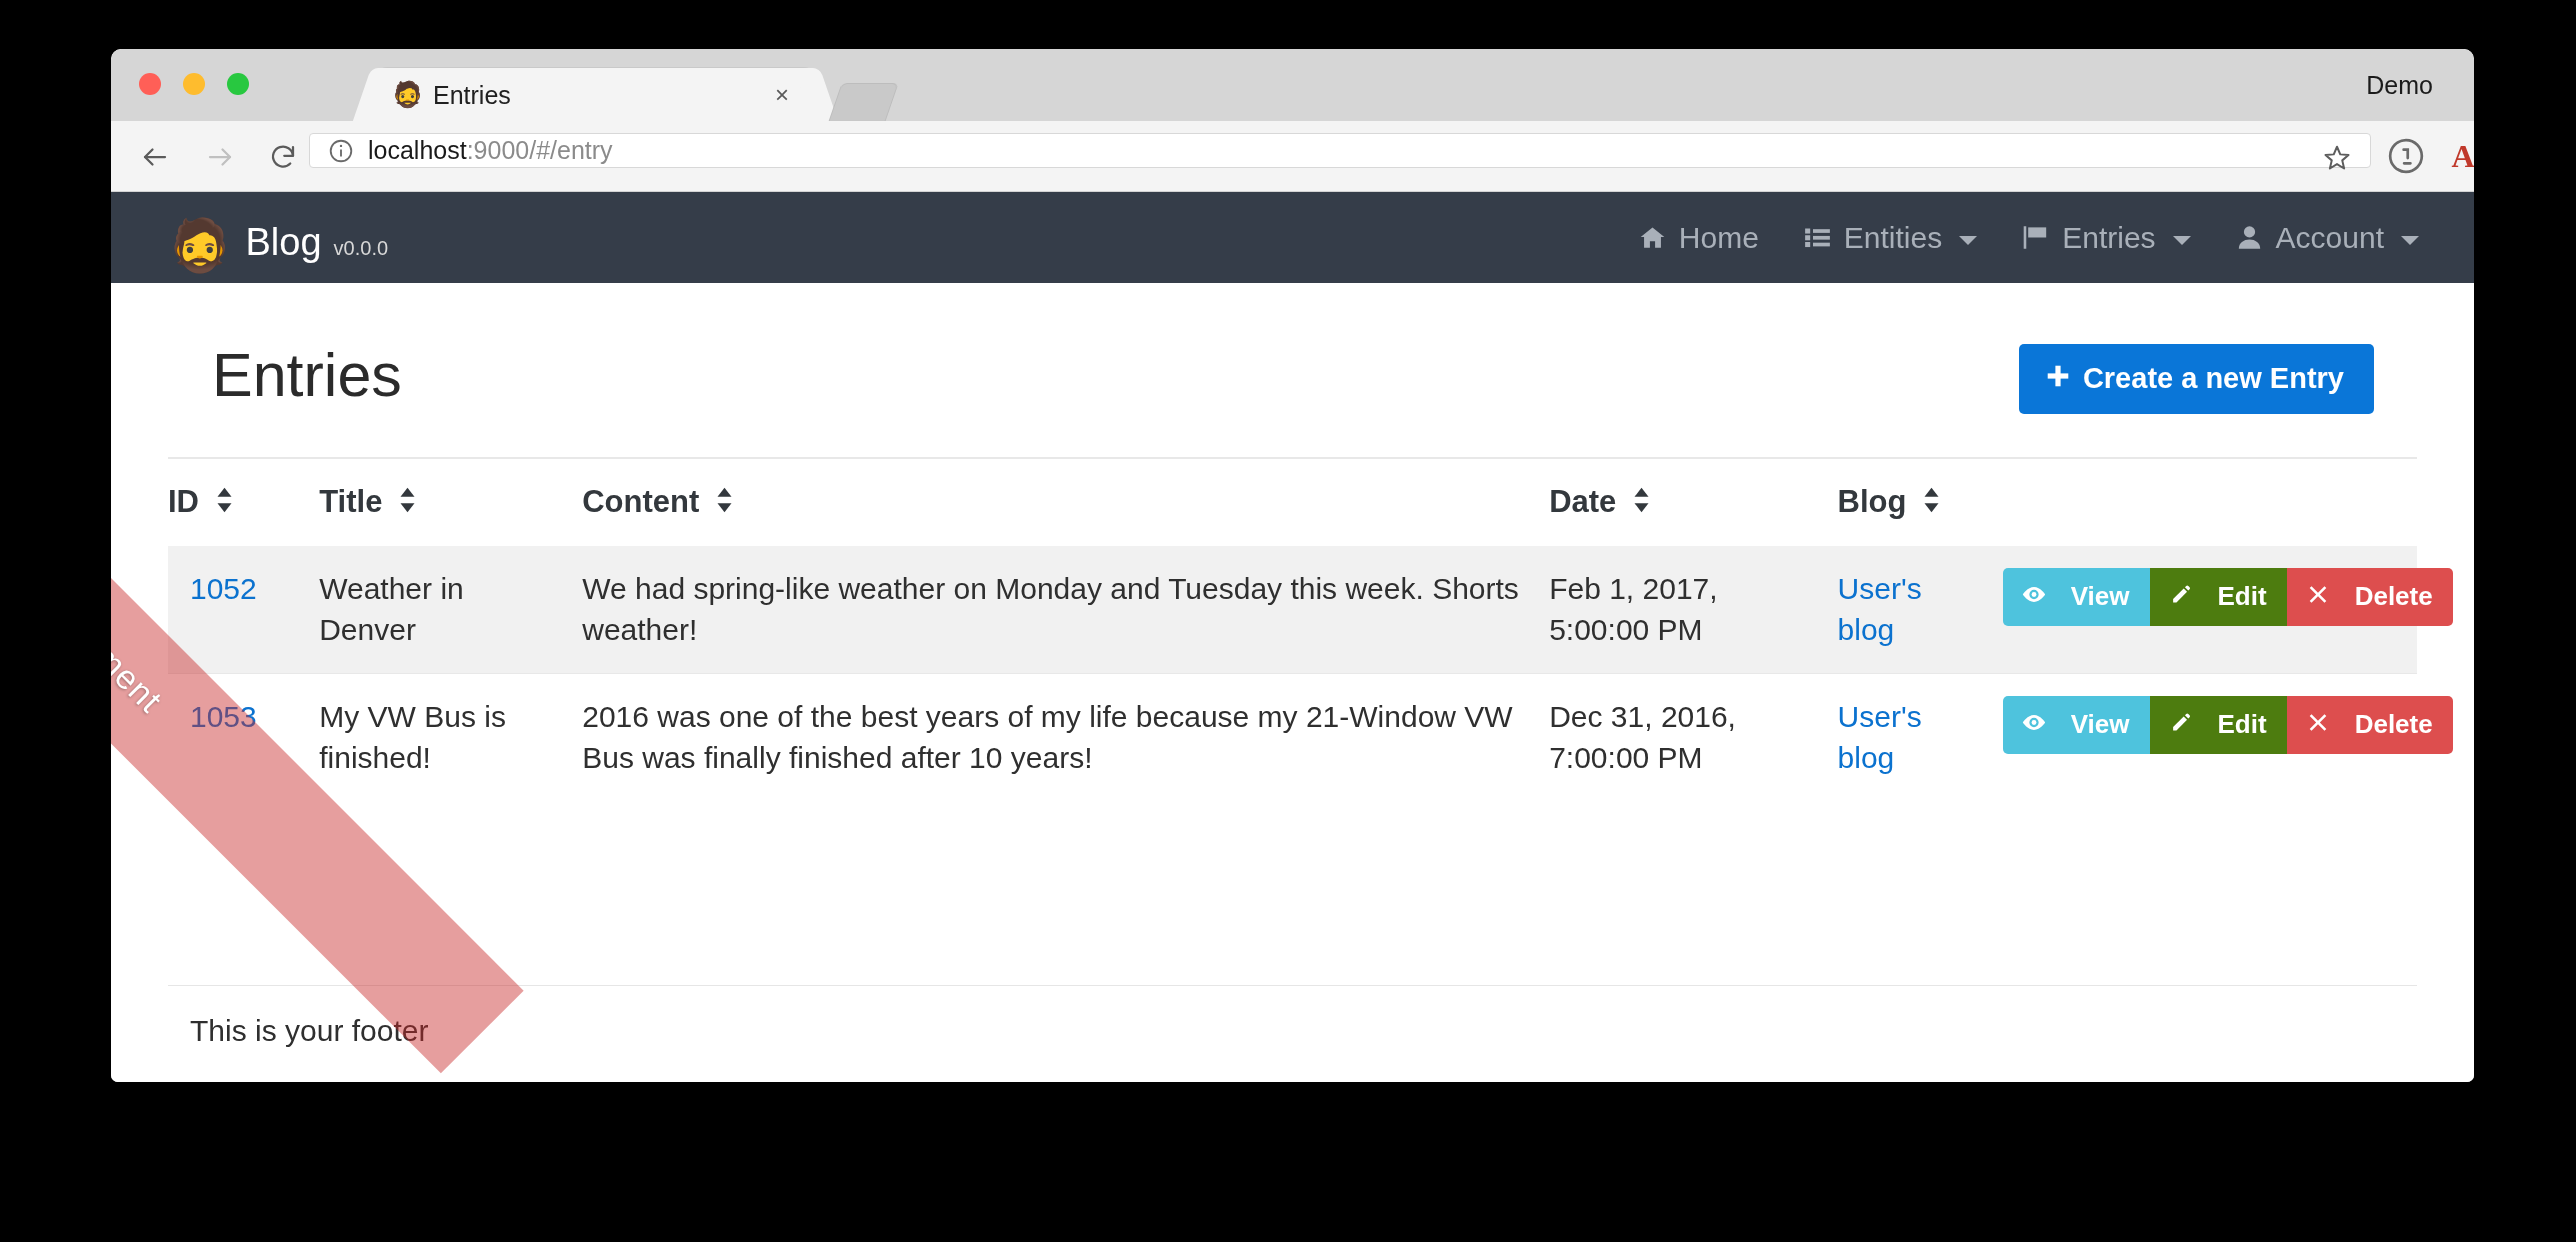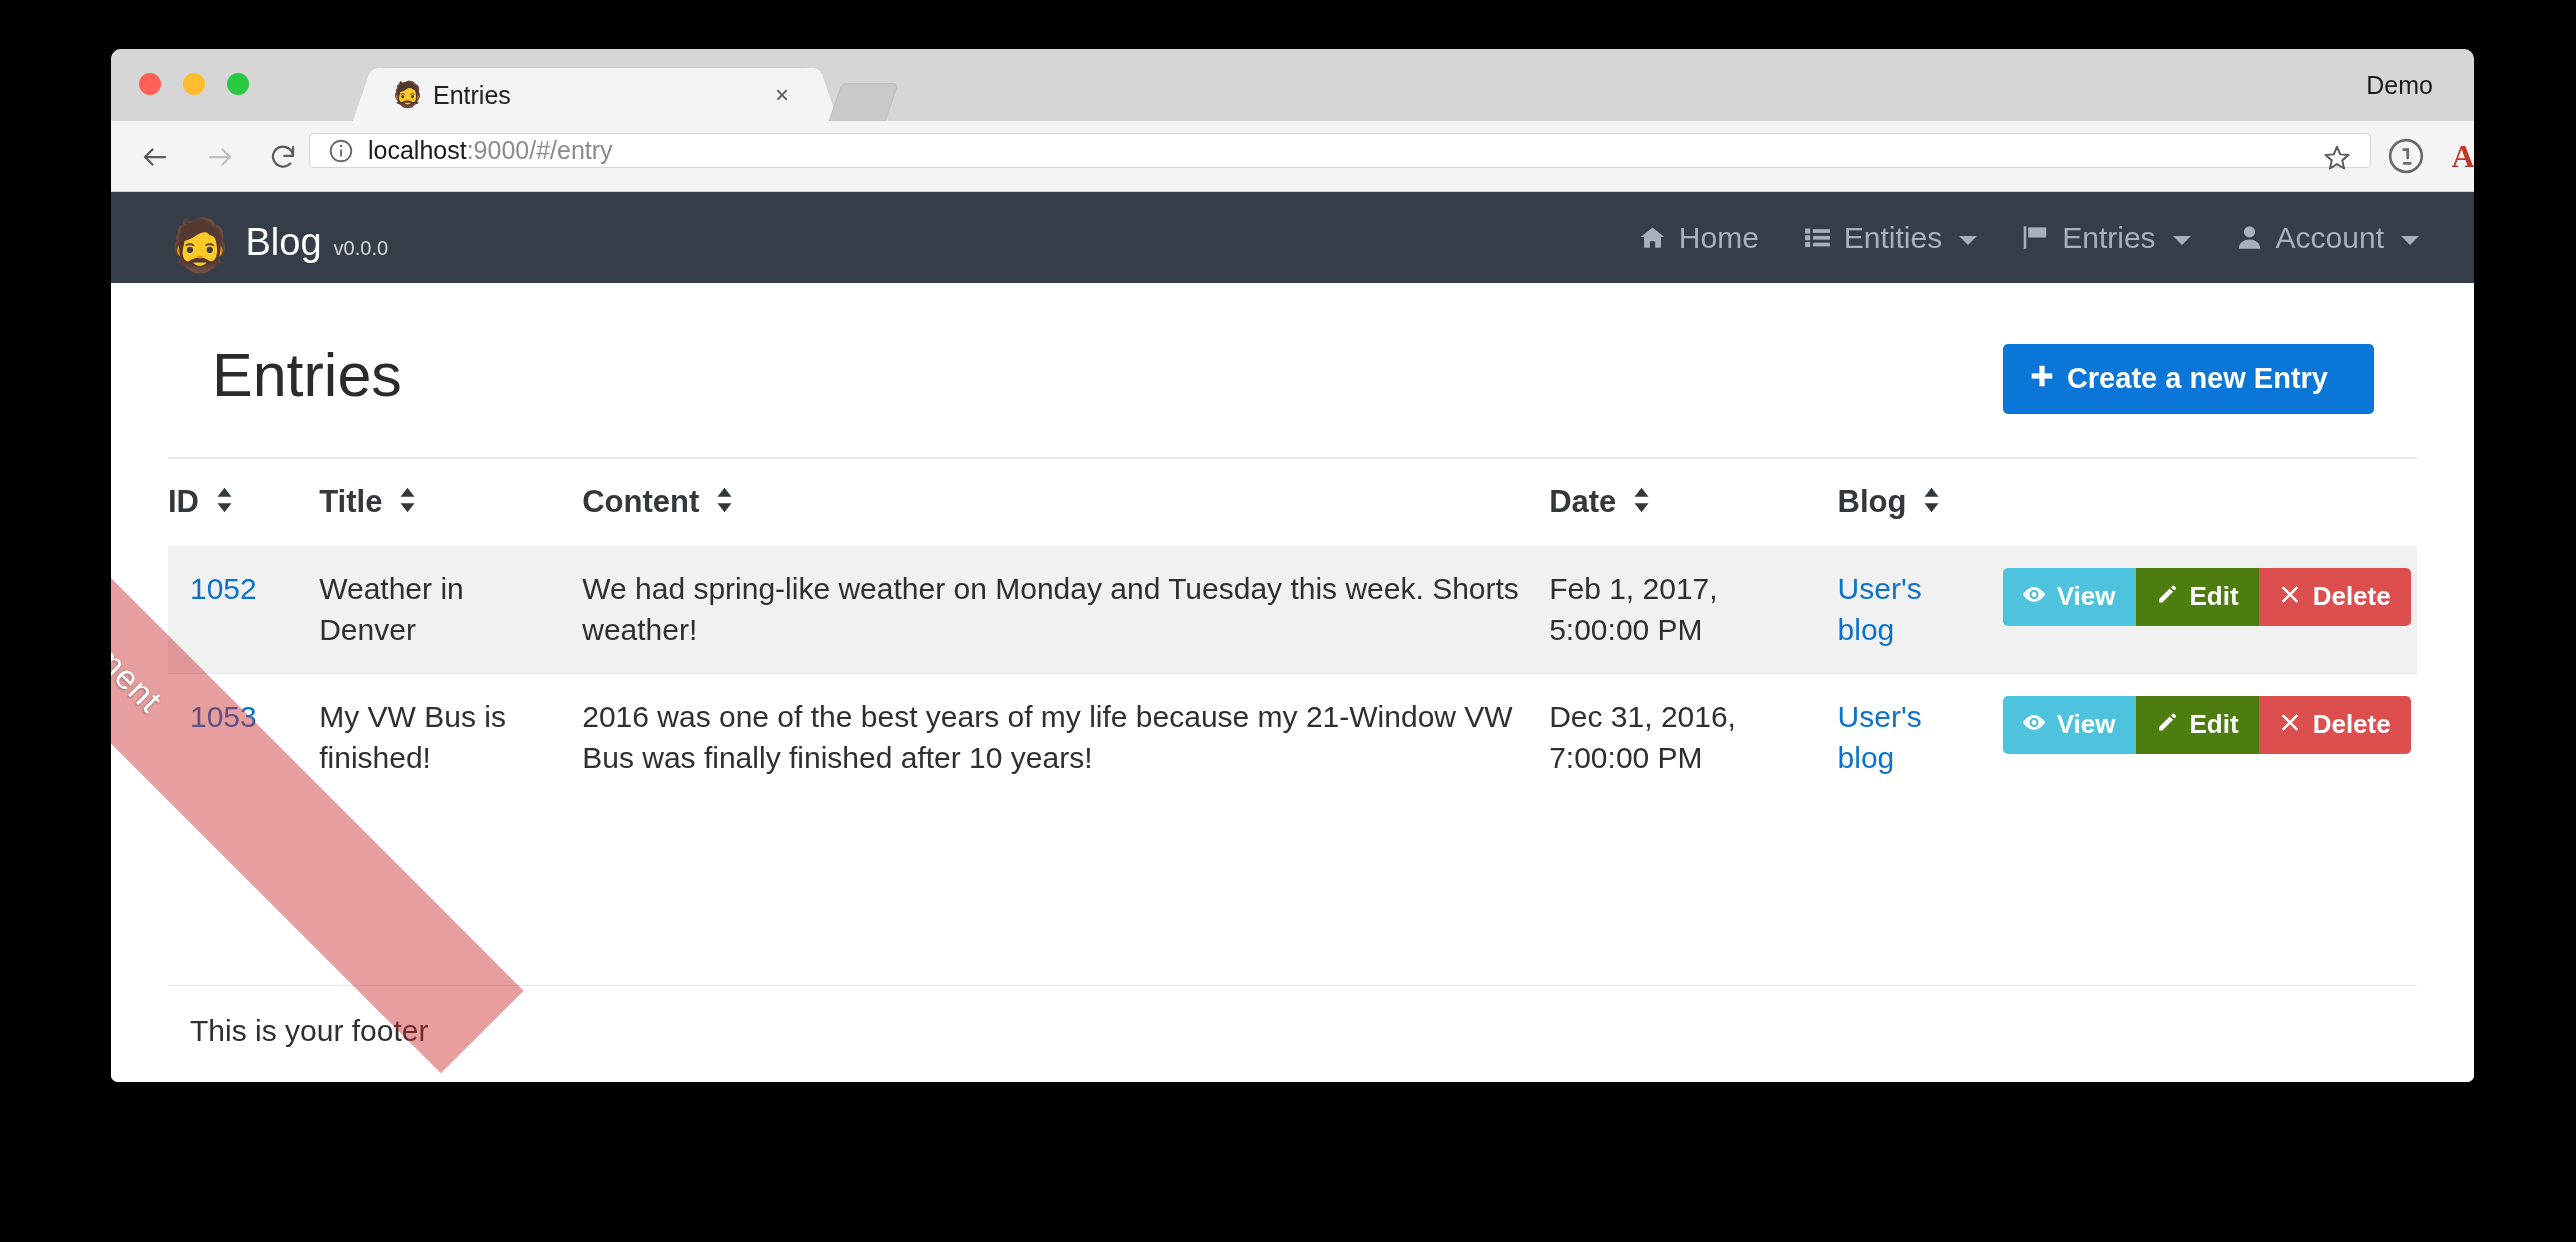--- a/index.html
+++ b/index.html
@@ -220,21 +220,21 @@
   #page-title {
     position: absolute; left: 44px; top: 57px;
     font-size: 61px; font-weight: normal;
     color: #2b2b2b;
   }
   #create-entry-btn {
     position: absolute; right: 43px; top: 61px;
     background: #0a76d8;
     color: #fff;
     font-size: 29px; font-weight: bold;
-    padding: 18px 46px 19px 26px;
+    padding: 18px 30px 19px 26px;
     border: none; border-radius: 5px;
     display: flex; align-items: center; gap: 12px;
     cursor: pointer;
     font-family: "Liberation Sans", sans-serif;
   }
   #create-entry-btn .plus { font-size: 31px; line-height: 1; font-weight: bold; }
 
   
   #entries-table {
     width: 100%;
@@ -281,21 +281,21 @@
     border-radius: 5px;
     overflow: hidden;
     vertical-align: top;
   }
   .btn-group .btn {
     border: none;
     color: #fff;
     font-size: 26px;
     font-weight: bold;
     padding: 13px 20px 14px 18px;
-    display: inline-flex; align-items: center; gap: 10px;
+    display: inline-flex; align-items: center; gap: 24px;
     cursor: pointer;
     font-family: "Liberation Sans", sans-serif;
     white-space: nowrap;
   }
   .btn.btn-view   { background: #4ec3dd; }
   .btn.btn-edit   { background: #4d7c0f; }
   .btn.btn-delete { background: #dd4e4e; }
   .btn svg { width: 26px; height: 21px; fill: #fff; }
 
   

